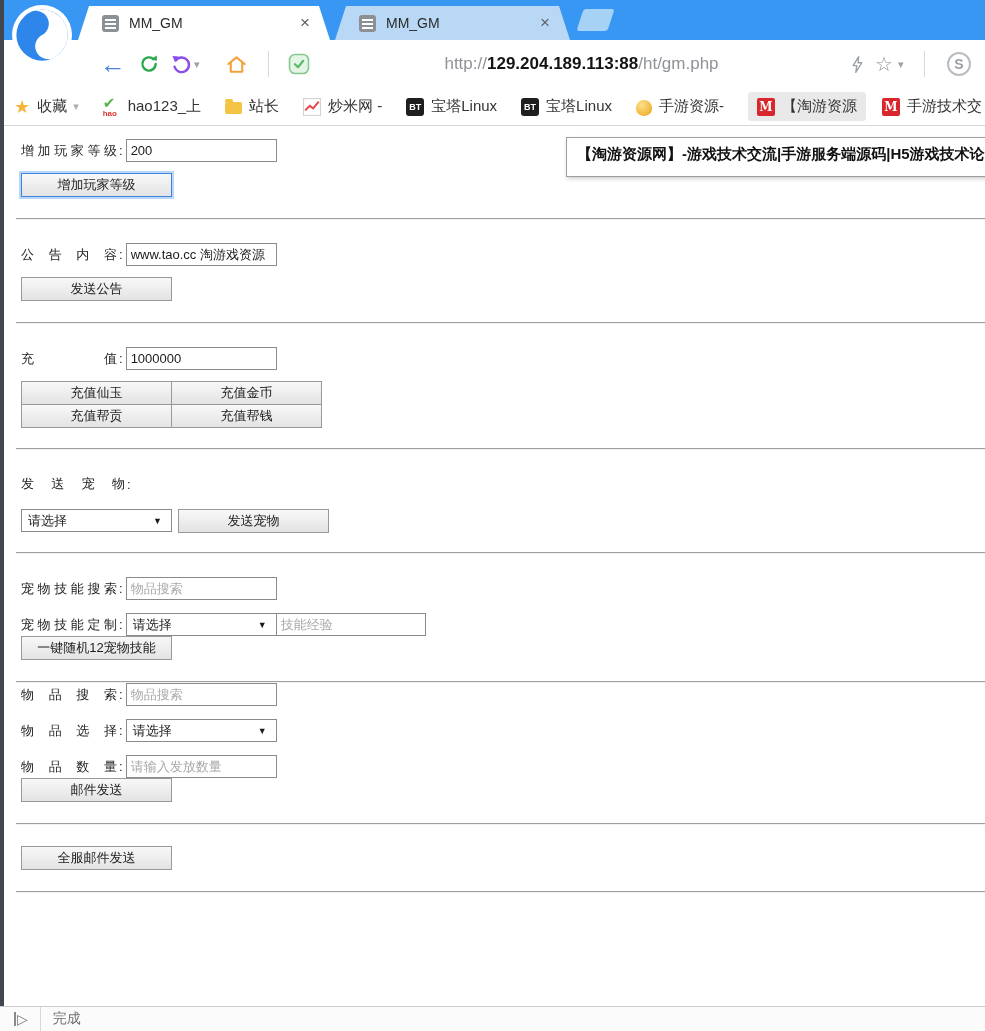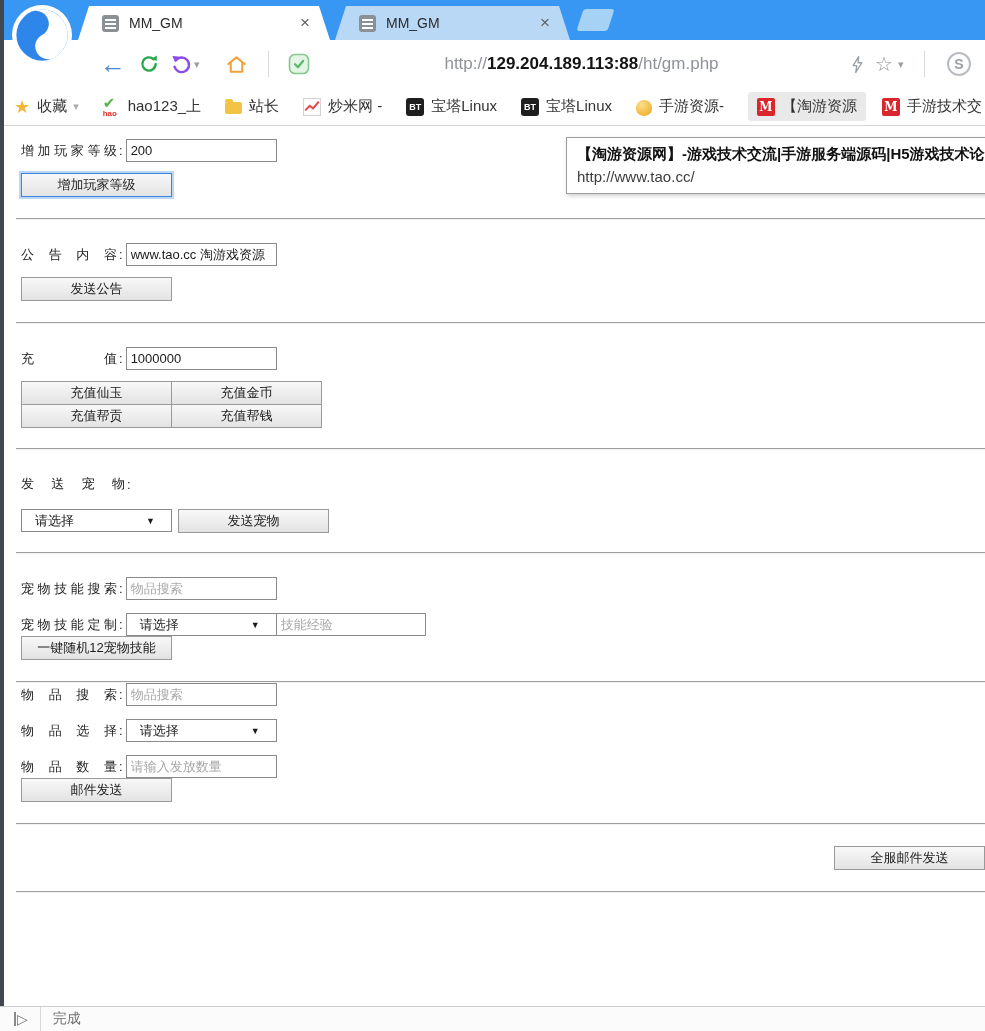--- a/index.html
+++ b/index.html
@@ -78,34 +78,34 @@
              padding:13px 0 0 17px; font-size:13px; z-index:10; }
   .row { display:flex; align-items:center; height:23px; }
   .jlbl { display:inline-flex; justify-content:space-between; width:96px; flex:none; color:#1f1f1f; }
   .jlbl.w104 { width:104px; }
   .colon { margin:0 3px 0 2px; flex:none; }
   input.txt { width:151px; height:23px; border:1px solid #8a8a8a; font-size:13px; padding:2px 4px;
               font-family:inherit; color:#1a1a1a; background:#fff; }
   input.txt::placeholder { color:#a9a9a9; }
   input.txt.wide { width:150px; margin-left:-1px; }
   .select { width:151px; height:23px; border:1px solid #8a8a8a; background:#fff; display:flex;
-            align-items:center; padding:0 13px; flex:none; }
+            align-items:center; padding:0 6px; flex:none; }
   .select .sel-text { flex:1 1 auto; color:#1a1a1a; }
   .select .sel-arrow { font-size:9px; color:#1a1a1a; margin-right:3px; }
   button.btn { width:151px; height:24px; border:1px solid #999; background:linear-gradient(#f8f8f8,#e3e3e3);
                font-size:13px; color:#1c1c1c; font-family:inherit; flex:none; }
   button.btn.focused { border:1px solid #3c84e0; box-shadow:0 0 0 2px #bcd7f5; }
   .btnrow { display:flex; }
   .btnrow .btn + .btn { margin-left:-1px; }
   .btnrow + .btnrow { margin-top:-1px; }
   hr.sep { border:none; border-top:1px solid #9e9e9e; border-bottom:1px solid #f2f2f2; margin-left:-5px; }
   .h2 { font-size:17px; color:#1b1b1b; height:20px; }
   
   .mt11{margin-top:11px;} .mt12{margin-top:0;} .mt13{margin-top:13px;} .mt18{margin-top:18px;}
-  .mt20{margin-top:20px;} .mt21{margin-top:21px;justify-content:flex-end;} .mt23{margin-top:23px;}
+  .mt20{margin-top:20px;} .mt21{margin-top:21px;} .mt23{margin-top:23px;}
   .mt24{margin-top:24px;} .mt27{margin-top:27px;}
   .gap6 { width:6px; flex:none; }
   .lblline { height:14px; display:flex; align-items:center; }
   
   .statusbar { position:absolute; left:0; bottom:0; width:100%; height:25px; background:#fbfbfb;
                border-top:1px solid #cccccc; display:flex; align-items:center; z-index:40; font-size:14px; }
   .play-wrap { display:flex; align-items:center; height:100%; padding:0 12px 0 14px; border-right:1px solid #d8d8d8; }
   .play-ic { font-size:14px; color:#7a7a7a; border-left:2px solid #8a8a8a; padding-left:1px; line-height:14px; }
   .status-text { color:#707070; margin-left:12px; }
 </style>
@@ -228,21 +228,20 @@
     <span class="m-badge">M</span>
     <span class="txt">手游技术交</span>
   </span>
   <span class="menu-ic">
       <i></i>
     </span>
 </div>
 
 <div class="tooltip">
   <div class="t1">【淘游资源网】-游戏技术交流|手游服务端源码|H5游戏技术论</div>
-  <div class="t2">http://www.tao.cc/</div>
 </div>
 
 <div class="content">
 
   <div class="row">
     <span class="jlbl">
         <span>增</span>
         <span>加</span>
         <span>玩</span>
         <span>家</span>

